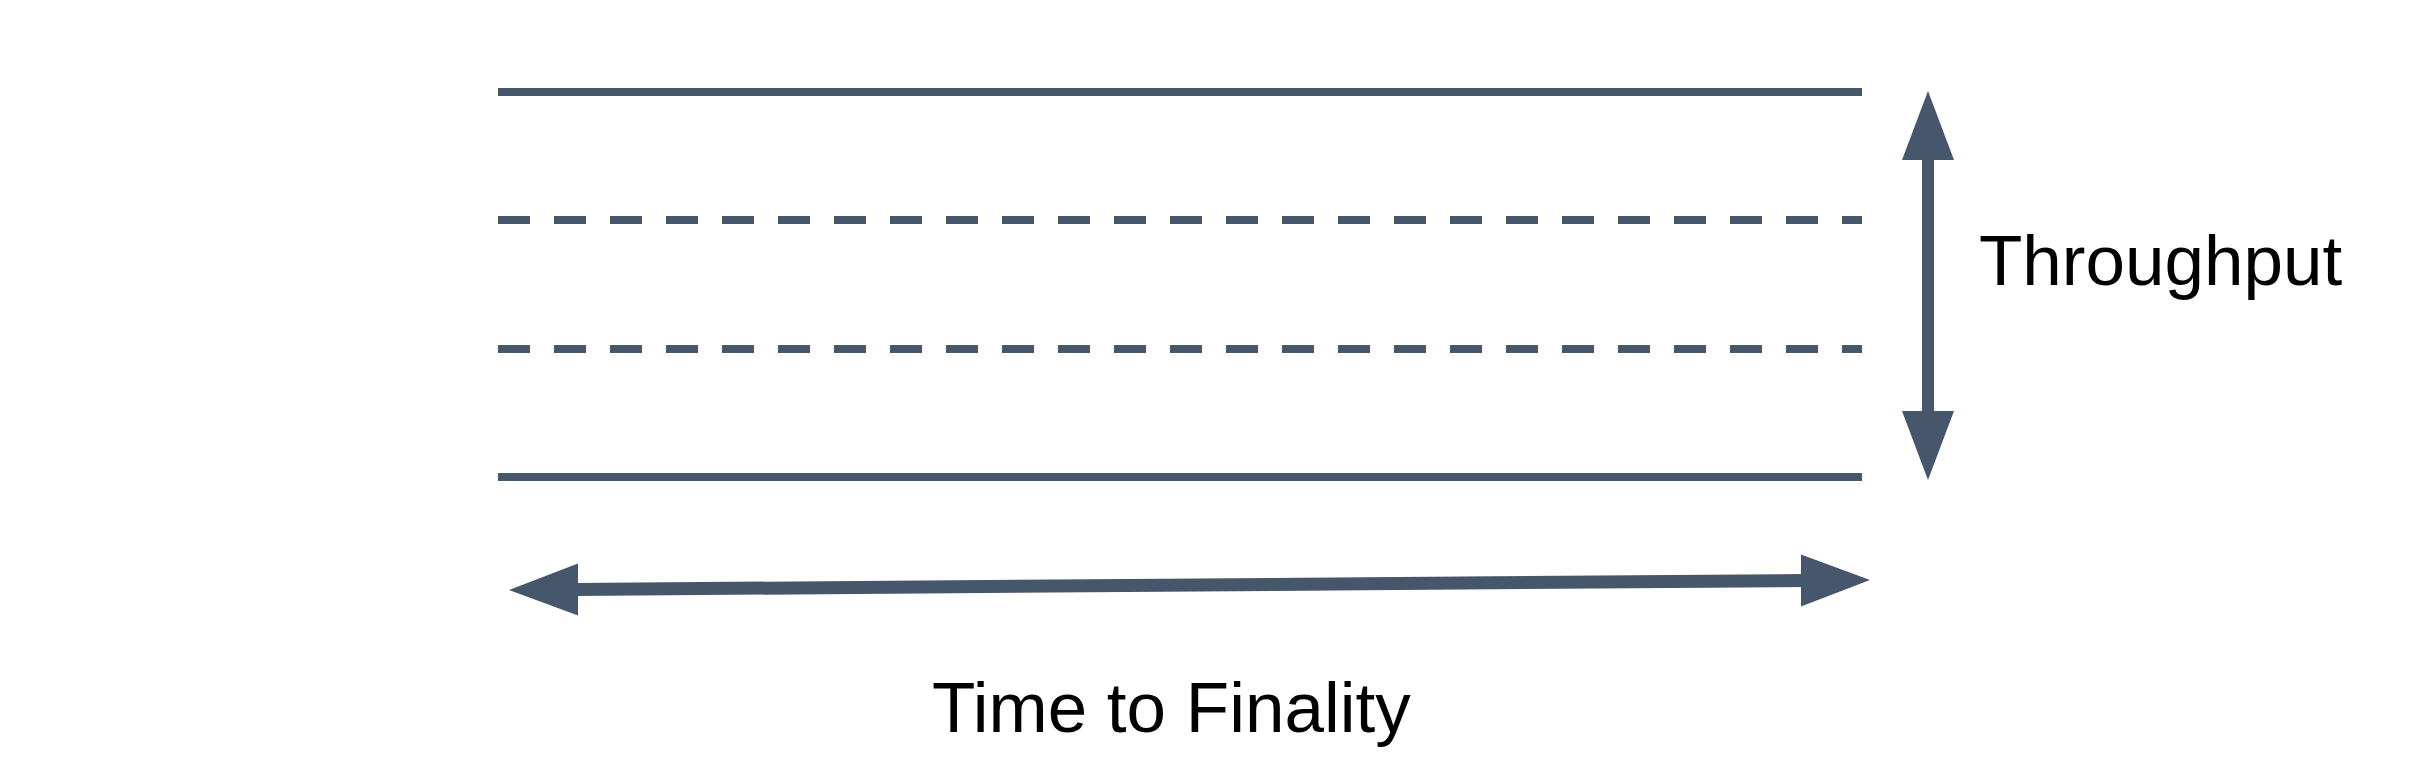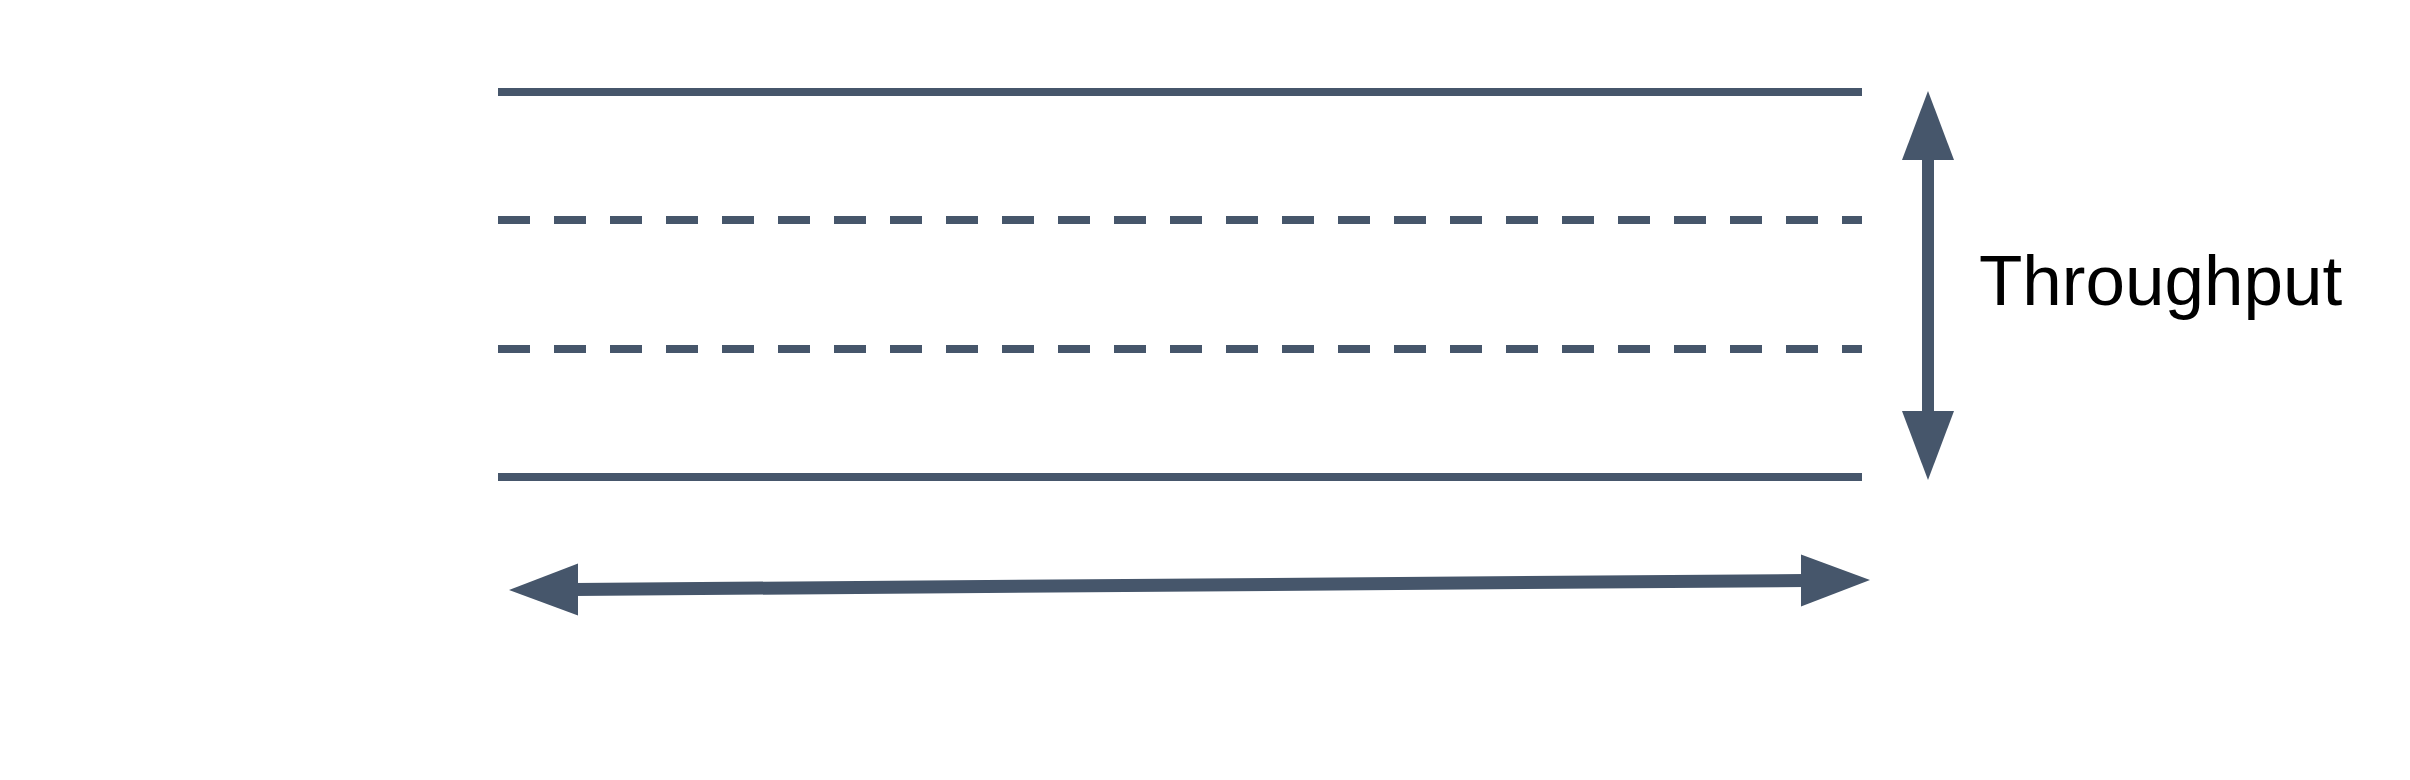--- a/index.html
+++ b/index.html
@@ -23,21 +23,20 @@
     height: 780px;
     display: block;
   }
   .label {
     position: absolute;
     color: #000000;
     font-size: 71px;
     line-height: 71px;
     white-space: nowrap;
     font-family: "Liberation Sans", sans-serif;
-    margin-top: 20px;
   }
   .label-throughput {
     left: 1979px;
     top: 225px;
   }
   .label-ttf {
     left: 932px;
     top: 672px;
   }
 </style>
@@ -61,14 +60,15 @@
 
     <g>
       <line x1="574" y1="589.5" x2="1805" y2="580.5" stroke-width="13" stroke="#46566B"></line>
       <polygon points="509,590 578,563.5 578,615.5" fill="#46566B"></polygon>
       <polygon points="1870,580 1801,554.5 1801,606.5" fill="#46566B"></polygon>
     </g>
   </svg>
 
   <div class="label label-throughput">Throughput</div>
 
+  <div class="label label-ttf">Time to Finality</div>
 
 </div>
 
 </body></html>

